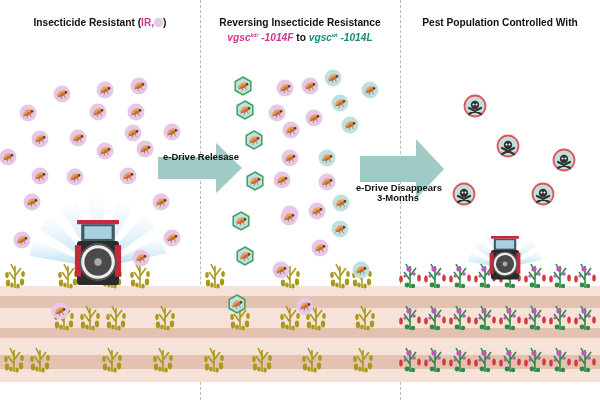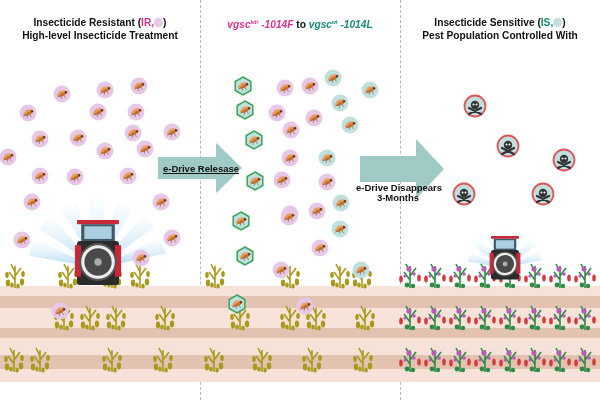--- a/index.html
+++ b/index.html
@@ -18,35 +18,34 @@
   .to{font-style:normal;color:#111;}
   svg{position:absolute;left:0;top:0;}
   .arrow-label{position:absolute;font-weight:bold;font-size:9.5px;line-height:10px;color:#111;text-align:center;white-space:nowrap;}
 </style>
 </head>
 <body>
 
 <div class="panel p1">
   <div class="title">
     <span class="line"><span>Insecticide Resistant (</span><span class="pink">IR</span><span class="pink">,</span><span class="dotpink"></span><span>)</span></span>
-    <span class="line">High-level Insecticide Treatment</span>
   </div>
 </div>
 
 <div class="panel p2">
   <div class="title">
+    <span class="line">Reversing Insecticide Resistance</span>
     <span class="line">
       <span class="gene pink"><span>vgsc</span><sup>kdr</sup><span> -1014F</span></span><span class="to"> to </span><span class="gene teal"><span>vgsc</span><sup>wt</sup><span> -1014L</span></span>
     </span>
   </div>
 </div>
 
 <div class="panel p3">
   <div class="title">
-    <span class="line"><span>Insecticide Sensitive (</span><span class="teal">IS</span><span class="teal">,</span><span class="dotteal"></span><span>)</span></span>
     <span class="line">Pest Population Controlled With</span>
   </div>
 </div>
 
 <div class="sep" style="left:200px"></div>
 <div class="sep" style="left:400px"></div>
 
 <svg id="art" width="600" height="400" viewBox="0 0 600 400">
   <defs>
     <linearGradient id="beam" x1="0" y1="1" x2="0" y2="0">
@@ -416,17 +415,17 @@
         <circle cx="-1.5" cy="-1.5" r="1" fill="#fff"></circle>
         <circle cx="1.5" cy="-1.5" r="1" fill="#fff"></circle>
       </g>
     </g>
   <g id="arrows-layer">
       <path d="M158 157 L216 157 L216 142.7 L242 168 L216 193.3 L216 179 L158 179 Z" fill="#9fcac6"></path>
       <path d="M360 156 L416 156 L416 139.1 L444 169 L416 198.9 L416 182 L360 182 Z" fill="#9fcac6"></path>
     </g>
 </svg>
 
-<div class="arrow-label" id="al1" style="left:160px;top:164px;width:82px;text-decoration:underline;"><span>e-Drive Relesase</span></div>
+<div class="arrow-label" id="al1" style="left:160px;top:152px;width:82px;"><span>e-Drive Relesase</span></div>
 <div class="arrow-label" id="al2" style="left:356px;top:163px;width:84px;margin-top:20px;">
     <span style="display:block">e-Drive Disappears</span>
     <span style="display:block">3-Months</span>
   </div>
 
 </body></html>

